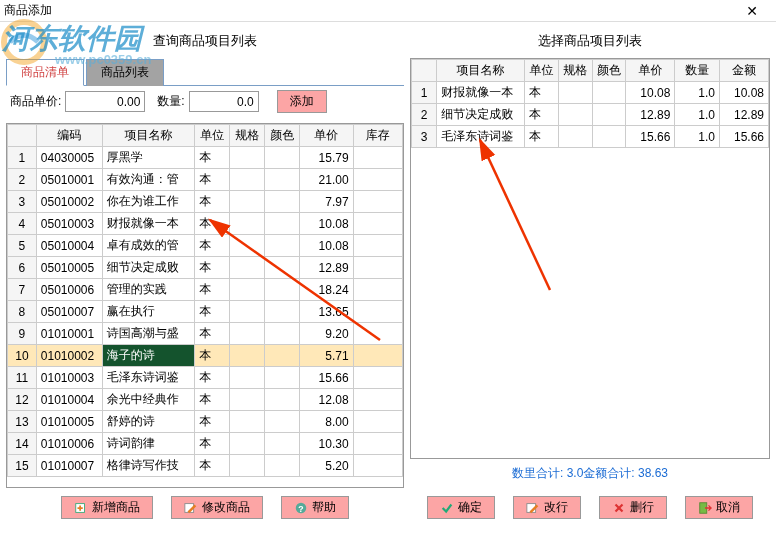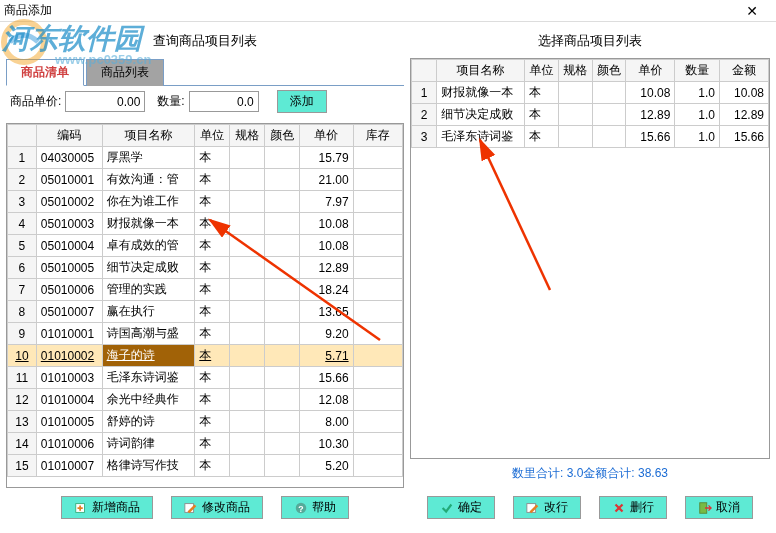--- a/index.html
+++ b/index.html
@@ -9,38 +9,38 @@
     .close-btn { width: 40px; height: 20px; display: flex; align-items: center; justify-content: center; cursor: pointer; font-size: 14px; }
     .watermark { position: absolute; top: 20px; left: 2px; font-size: 28px; font-weight: bold; color: #1a8cc8; opacity: 0.7; z-index: 10; pointer-events: none; font-style: italic; }
     .watermark-sub { position: absolute; top: 52px; left: 55px; font-size: 13px; color: #5aaed9; opacity: 0.6; z-index: 10; pointer-events: none; font-weight: bold; }
     .watermark-icon { position: absolute; top: 18px; left: 0px; width: 48px; height: 48px; z-index: 9; opacity: 0.5; pointer-events: none; }
     .main-container { display: flex; height: calc(100% - 22px); padding: 6px; gap: 6px; }
     .left-panel { flex: 0 0 398px; display: flex; flex-direction: column; }
     .right-panel { flex: 1; display: flex; flex-direction: column; }
     .panel-title { text-align: center; font-size: 13px; padding: 4px 0; }
     .tabs { display: flex; border-bottom: 1px solid #7a9ec6; margin-top: 4px; }
     .tab { padding: 4px 14px; border: 1px solid #7a9ec6; border-bottom: none; margin-right: 2px; cursor: pointer; background: #a3a3a3; position: relative; top: 1px; }
-    .tab.active { background: #fff; border-bottom: 1px solid #fff; color: #d04040; font-weight: bold; }
+    .tab.active { background: #fff; border-bottom: 1px solid #fff; color: #d04040; font-weight: normal; }
     .search-row { display: flex; align-items: center; padding: 8px 4px 4px; gap: 4px; }
     .price-row { display: flex; align-items: center; padding: 4px; gap: 4px; }
     .label { font-size: 12px; }
     .label-red { color: #c0392b; }
     .text-input { border: 1px solid #999; padding: 2px 4px; height: 21px; font-size: 12px; }
     .text-input.w110 { width: 110px; }
     .text-input.w80 { width: 80px; text-align: right; }
     .text-input.w70 { width: 70px; text-align: right; }
-    .btn { border: 1px solid #999; background: #5eead4; padding: 2px 12px; cursor: pointer; height: 23px; display: inline-flex; align-items: center; gap: 4px; font-size: 12px; }
+    .btn { border: 1px solid #999; background: #fca5a5; padding: 2px 12px; cursor: pointer; height: 23px; display: inline-flex; align-items: center; gap: 4px; font-size: 12px; }
     .grid-container { flex: 1; border: 1px solid #999; overflow: auto; margin-top: 6px; }
     table { border-collapse: collapse; width: 100%; }
     th, td { border: 1px solid #ccc; padding: 2px 4px; font-size: 12px; height: 21px; white-space: nowrap; overflow: hidden; text-align: left; }
     th { background: #f5f5f5; font-weight: normal; text-align: center; }
     td.num { text-align: right; }
     .row-header { background: #f5f5f5; text-align: center; width: 28px; }
-    tr.selected td { background: #ffe8b8; text-decoration: underline; }
-    tr.selected td.name-cell { background: #a16207; color: #fff; }
+    tr.selected td { background: #ffe8b8; }
+    tr.selected td.name-cell { background: #14532d; color: #fff; }
     .bottom-bar { display: flex; justify-content: center; gap: 18px; padding: 8px 4px; }
     .totals-row { padding: 6px 8px; color: #1a6bd4; display: flex; justify-content: center; }
     .icon { display: inline-block; width: 14px; height: 14px; vertical-align: middle; }
     .arrow { position: absolute; z-index: 5; pointer-events: none; }
     .col-rh { width: 28px; }
     .col-code { width: 64px; }
     .col-name { width: 90px; }
     .col-unit { width: 34px; }
     .col-spec { width: 34px; }
     .col-color { width: 34px; }

